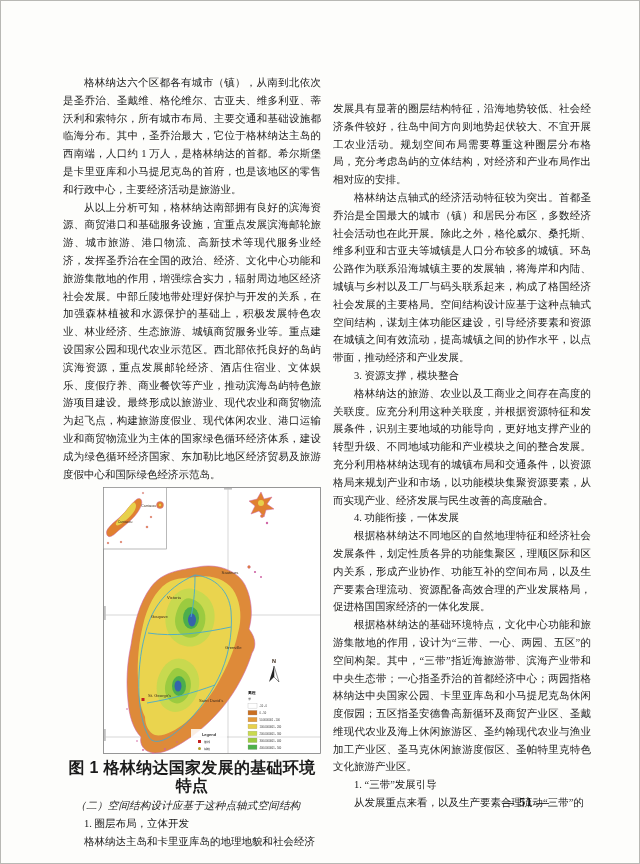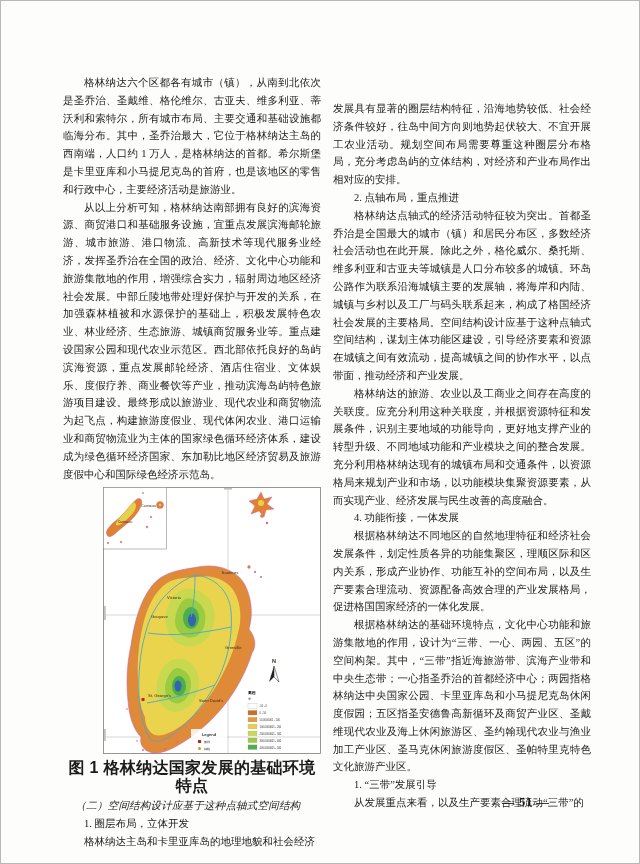--- a/index.html
+++ b/index.html
@@ -161,22 +161,22 @@
     </figure>
 
     <p class="caption">图 1 格林纳达国家发展的基础环境特点</p>
     <p class="kai">（二）空间结构设计应基于这种点轴式空间结构</p>
     <p class="ind">1. 圈层布局，立体开发</p>
     <p class="ind">格林纳达主岛和卡里亚库岛的地理地貌和社会经济</p>
   </div>
 
   <div class="col col-right">
     <p>发展具有显著的圈层结构特征，沿海地势较低、社会经济条件较好，往岛中间方向则地势起伏较大、不宜开展工农业活动。规划空间布局需要尊重这种圈层分布格局，充分考虑岛屿的立体结构，对经济和产业布局作出相对应的安排。</p>
-    <p class="ind">2. 点轴布局，重点推进</p>
     <p class="ind">格林纳达点轴式的经济活动特征较为突出。首都圣乔治是全国最大的城市（镇）和居民分布区，多数经济社会活动也在此开展。除此之外，格伦威尔、桑托斯、维多利亚和古亚夫等城镇是人口分布较多的城镇。环岛公路作为联系沿海城镇主要的发展轴，将海岸和内陆、城镇与乡村以及工厂与码头联系起来，构成了格国经济社会发展的主要格局。空间结构设计应基于这种点轴式空间结构，谋划主体功能区建设，引导经济要素和资源在城镇之间有效流动，提高城镇之间的协作水平，以点带面，推动经济和产业发展。</p>
+    <p class="ind">3. 资源支撑，模块整合</p>
     <p class="ind">格林纳达的旅游、农业以及工商业之间存在高度的关联度。应充分利用这种关联度，并根据资源特征和发展条件，识别主要地域的功能导向，更好地支撑产业的转型升级、不同地域功能和产业模块之间的整合发展。充分利用格林纳达现有的城镇布局和交通条件，以资源格局来规划产业和市场，以功能模块集聚资源要素，从而实现产业、经济发展与民生改善的高度融合。</p>
     <p class="ind">4. 功能衔接，一体发展</p>
     <p class="ind">根据格林纳达不同地区的自然地理特征和经济社会发展条件，划定性质各异的功能集聚区，理顺区际和区内关系，形成产业协作、功能互补的空间布局，以及生产要素合理流动、资源配备高效合理的产业发展格局，促进格国国家经济的一体化发展。</p>
     <p class="ind">根据格林纳达的基础环境特点，文化中心功能和旅游集散地的作用，设计为“三带、一心、两园、五区”的空间构架。其中，“三带”指近海旅游带、滨海产业带和中央生态带；一心指圣乔治的首都经济中心；两园指格林纳达中央国家公园、卡里亚库岛和小马提尼克岛休闲度假园；五区指圣安德鲁高新循环及商贸产业区、圣戴维现代农业及海上休闲旅游区、圣约翰现代农业与渔业加工产业区、圣马克休闲旅游度假区、圣帕特里克特色文化旅游产业区。</p>
     <p class="ind">1. “三带”发展引导</p>
     <p class="ind">从发展重点来看，以及生产要素合理流动“三带”的</p>
   </div>
 
   <div class="page-number">— 51 —</div>
 </div>

